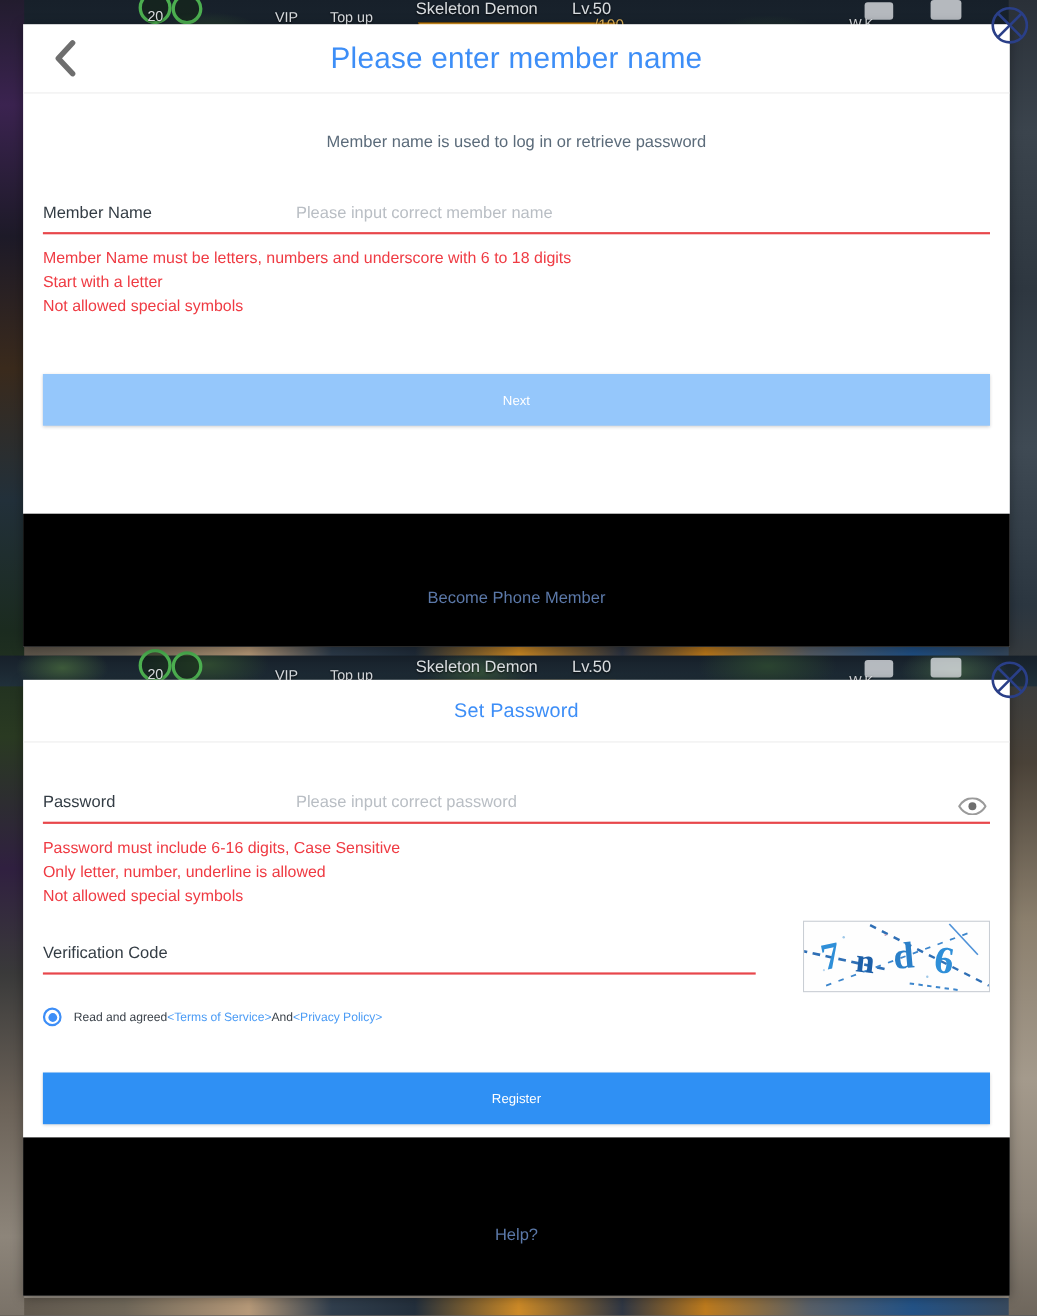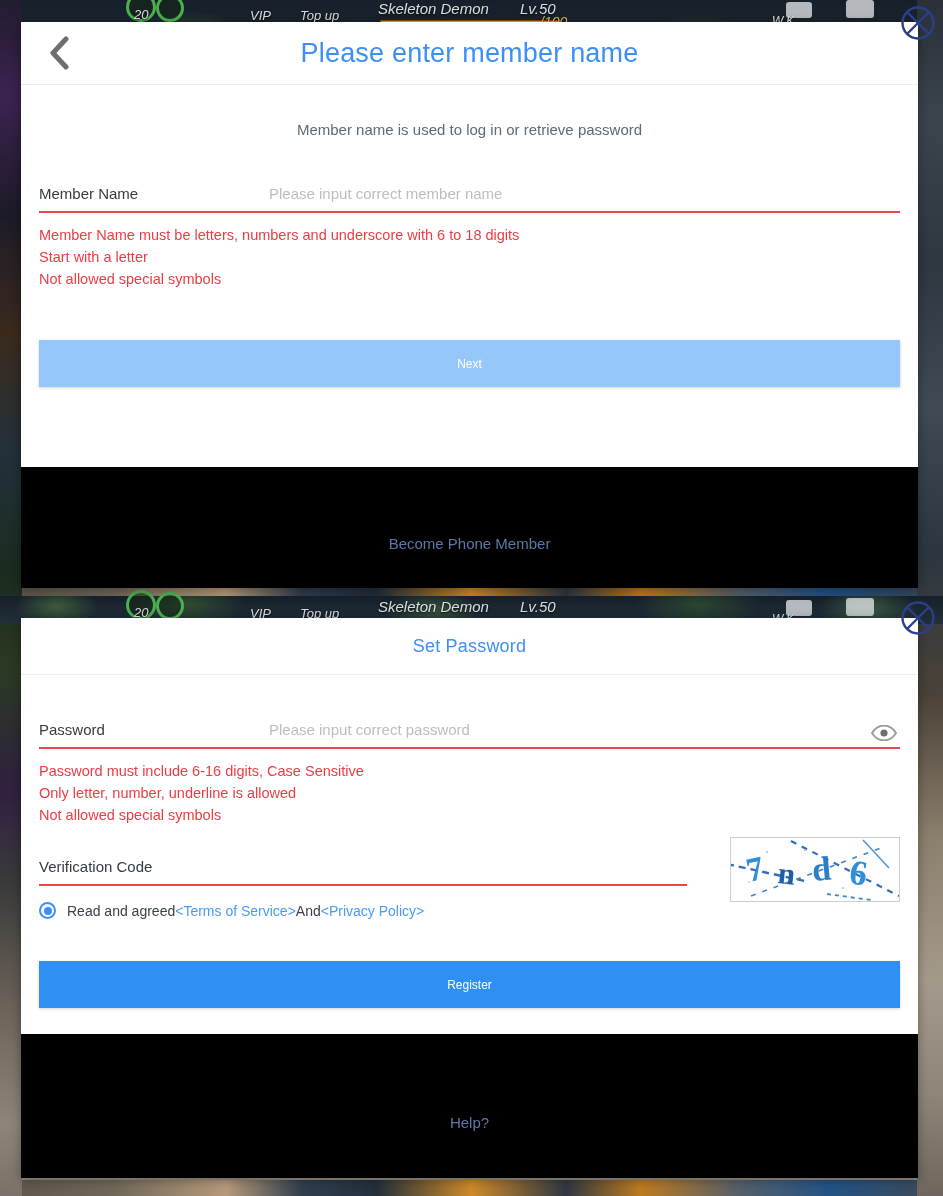--- a/index.html
+++ b/index.html
@@ -47,21 +47,20 @@
       #2b3640 46%, #4a4238 58%, #8b7f6d 70%, #a49a8c 82%,
       #8d8478 92%, #6e665c 100%);
   }
   .bg-hud-text {
     position: absolute;
     color: #e9ecef;
     font-size: 15px;
     text-shadow: 0 1px 2px rgba(0,0,0,.9);
     white-space: nowrap;
     opacity: .92;
-    font-style: italic;
   }
   .bg-orb {
     position: absolute;
     border-radius: 50%;
     border: 3px solid #4caf50;
     background: rgba(20,40,20,.5);
   }
   .bg-bar {
     position: absolute;
     height: 9px;
@@ -203,22 +202,23 @@
     background: #fdfdfd;
     overflow: hidden;
   }
   .captcha-box svg { display: block; }
 
   
   .agree-row {
     display: flex;
     align-items: center;
     padding-top: 16px;
-    font-size: 14px;
+    font-size: 11px;
     color: #3a4149;
+    margin-top: 14px;
   }
   .radio {
     width: 17px;
     height: 17px;
     border-radius: 50%;
     border: 2px solid #3d8ef7;
     margin-right: 11px;
     display: flex;
     align-items: center;
     justify-content: center;

